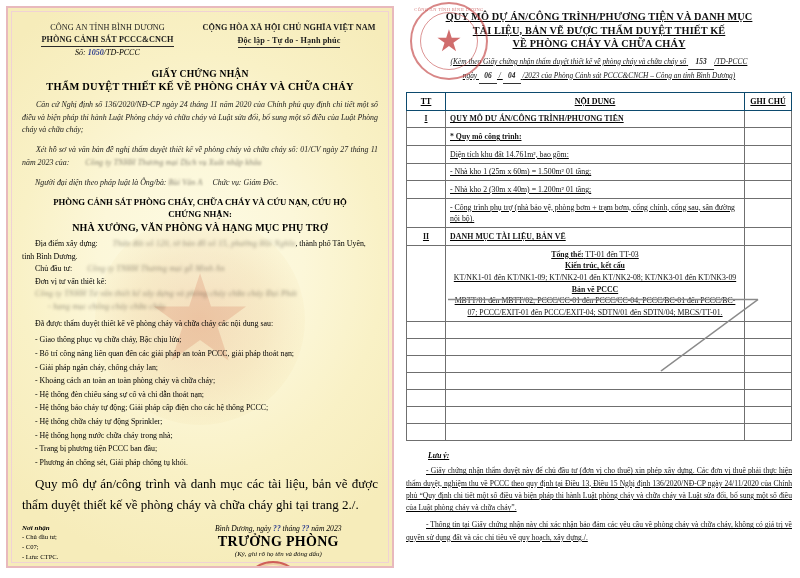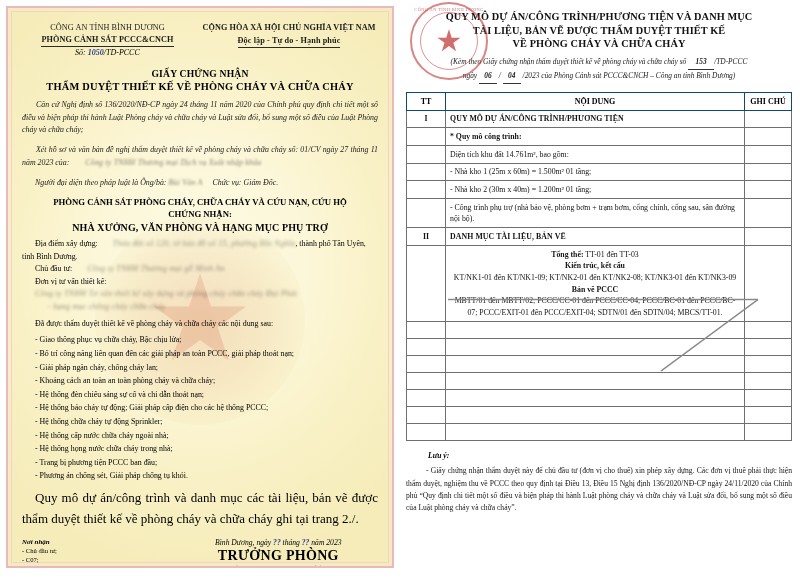--- a/index.html
+++ b/index.html
@@ -106,21 +106,21 @@
   }
   .sigmark{
     position:absolute;left:56%;top:4px;
     font-size:30px;color:#27379a;font-family:"Liberation Serif",serif;
     transform:rotate(-9deg);opacity:.92;font-style:italic;
   }
 
   
   .right-doc{
     position:relative;width:400px;height:578px;background:#fff;
-    box-sizing:border-box;padding:4px 8px 0 6px;
+    box-sizing:border-box;padding:4px 8px 0 6px;text-decoration:underline;
   }
   .r-head{position:relative;text-align:center;padding-top:6px;}
   .r-title{font-size:10.3px;font-weight:bold;line-height:1.32;letter-spacing:.1px;color:#111;}
   .r-sub{font-size:7.4px;font-style:italic;line-height:1.75;margin-top:5px;color:#1a1a1a;}
   .fill{display:inline-block;border-bottom:1px solid #333;min-width:26px;text-align:center;font-style:italic;font-weight:bold;}
   .fill-s{display:inline-block;border-bottom:1px solid #333;min-width:18px;text-align:center;font-style:italic;font-weight:bold;}
   .r-seal{
     position:absolute;left:4px;top:-2px;width:74px;height:74px;border-radius:50%;
     border:2px solid rgba(192,60,60,.62);z-index:2;
   }
@@ -232,21 +232,20 @@
         <div class="lead">Đã được thẩm duyệt thiết kế về phòng cháy và chữa cháy các nội dung sau:</div>
 
         <div class="bullets">
           <div class="bullet">- Giao thông phục vụ chữa cháy, Bậc chịu lửa;</div>
           <div class="bullet">- Bố trí công năng liên quan đến các giải pháp an toàn PCCC, giải pháp thoát nạn;</div>
           <div class="bullet">- Giải pháp ngăn cháy, chống cháy lan;</div>
           <div class="bullet">- Khoảng cách an toàn an toàn phòng cháy và chữa cháy;</div>
           <div class="bullet">- Hệ thống đèn chiếu sáng sự cố và chỉ dẫn thoát nạn;</div>
           <div class="bullet">- Hệ thống báo cháy tự động; Giải pháp cấp điện cho các hệ thống PCCC;</div>
           <div class="bullet">- Hệ thống chữa cháy tự động Sprinkler;</div>
-          <div class="bullet">- Hệ thống cấp nước chữa cháy ngoài nhà;</div>
           <div class="bullet">- Hệ thống họng nước chữa cháy trong nhà;</div>
           <div class="bullet">- Trang bị phương tiện PCCC ban đầu;</div>
           <div class="bullet">- Phương án chống sét, Giải pháp chống tụ khói.</div>
         </div>
 
         <div class="closing">Quy mô dự án/công trình và danh mục các tài liệu, bản vẽ được thẩm duyệt thiết kế về phòng cháy và chữa cháy ghi tại trang 2./.</div>
 
         <div class="sig-row">
           <div class="sig-l">
             <div class="nn">Nơi nhận</div>
@@ -392,15 +391,16 @@
         </tbody>
       </table>
       <svg class="slash" viewBox="0 0 386 470" preserveAspectRatio="none">
         <line x1="42" y1="279" x2="352" y2="279" stroke="#8a8a8a" stroke-width="2"></line>
         <line x1="352" y1="279" x2="255" y2="375" stroke="#8a8a8a" stroke-width="1.6"></line>
       </svg>
     </div>
 
     <div class="note-head">Lưu ý:</div>
     <div class="note-p ind">- Giấy chứng nhận thẩm duyệt này để chủ đầu tư (đơn vị cho thuê) xin phép xây dựng. Các đơn vị thuê phải thực hiện thẩm duyệt, nghiệm thu về PCCC theo quy định tại Điều 13, Điều 15 Nghị định 136/2020/NĐ-CP ngày 24/11/2020 của Chính phủ “Quy định chi tiết một số điều và biện pháp thi hành Luật phòng cháy và chữa cháy và Luật sửa đổi, bổ sung một số điều của Luật phòng cháy và chữa cháy”.</div>
+    <div class="note-p ind">- Thông tin tại Giấy chứng nhận này chỉ xác nhận bảo đảm các yêu cầu về phòng cháy và chữa cháy, không có giá trị về quyền sử dụng đất và các chỉ tiêu về quy hoạch, xây dựng./.</div>
   </div>
 
 </div>
 
 </body></html>

